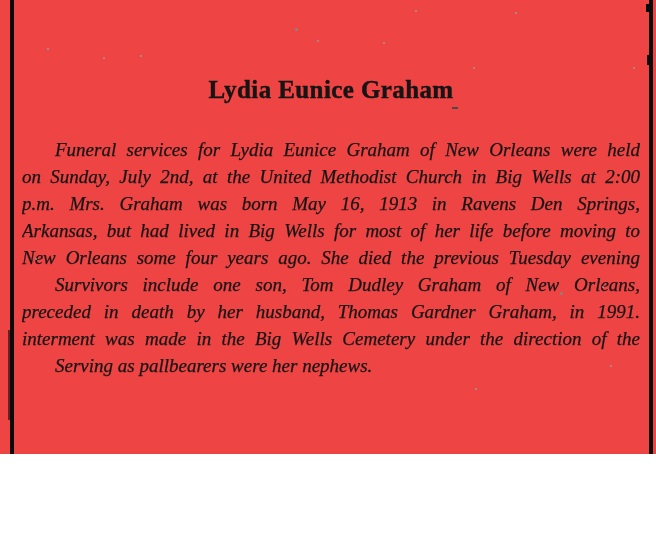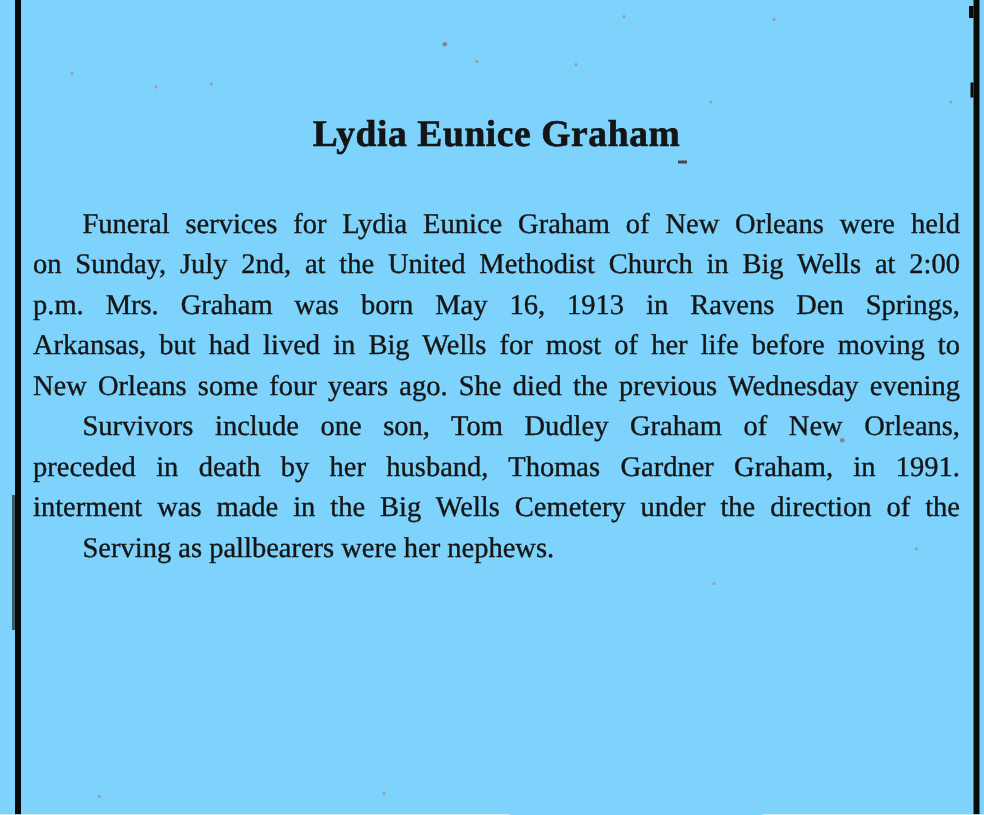--- a/index.html
+++ b/index.html
@@ -3,22 +3,22 @@
 <meta charset="utf-8">
 <style>
   html, body {
     margin: 0;
     padding: 0;
     background: #ffffff;
   }
   .page {
     position: relative;
     width: 656px;
-    height: 543px;
-    background: #7dd3fc;
+    height: 454px;
+    background: #ef4444;
     overflow: hidden;
     font-family: "Liberation Serif", serif;
     color: #151515;
   }
   
   .scan-border {
     position: absolute;
     top: 0;
     height: 543px;
     background: #0a0a0a;
@@ -68,20 +68,21 @@
     width: 618px;
     font-size: 19px;
     line-height: 27px;
     -webkit-text-stroke: 0.25px #151515;
   }
   .line {
     height: 27px;
     overflow: hidden;
     text-align: justify;
     text-align-last: justify;
+    font-style: italic;
   }
   .line.first { text-indent: 33px; }
   .line.last  { text-align-last: left; }
 
   
   .speck {
     position: absolute;
     width: 2px;
     height: 2px;
     background: #9a9a9a;
@@ -102,21 +103,21 @@
   <div class="scan-border left"></div>
   <div class="scan-border right"></div>
 
   <h1 class="title">Lydia Eunice Graham</h1>
 
   <div class="body-text">
     <div class="line first">Funeral services for Lydia Eunice Graham of New Orleans were held</div>
     <div class="line">on Sunday, July 2nd, at the United Methodist Church in Big Wells at 2:00</div>
     <div class="line">p.m. Mrs. Graham was born May 16, 1913 in Ravens Den Springs,</div>
     <div class="line">Arkansas, but had lived in Big Wells for most of her life before moving to</div>
-    <div class="line">New Orleans some four years ago. She died the previous Wednesday evening</div>
+    <div class="line">New Orleans some four years ago. She died the previous Tuesday evening</div>
 
     <div class="line first">Survivors include one son, Tom Dudley Graham of New Orleans,</div>
     <div class="line">preceded in death by her husband, Thomas Gardner Graham, in 1991.</div>
 
     <div class="line">interment was made in the Big Wells Cemetery under the direction of the</div>
 
     <div class="line first last">Serving as pallbearers were her nephews.</div>
   </div>
 
   <i class="speck" style="left:47px;  top:48px"></i>

